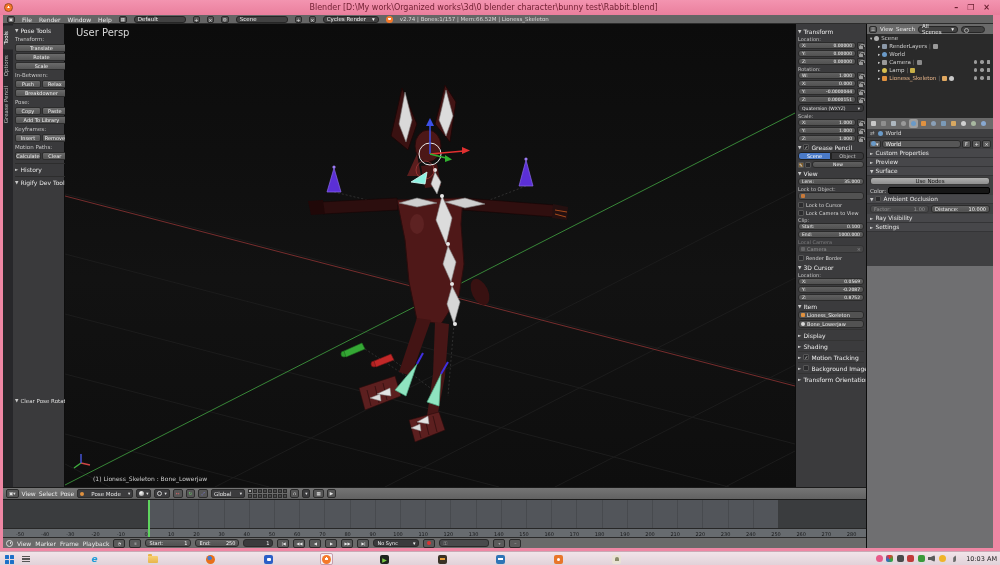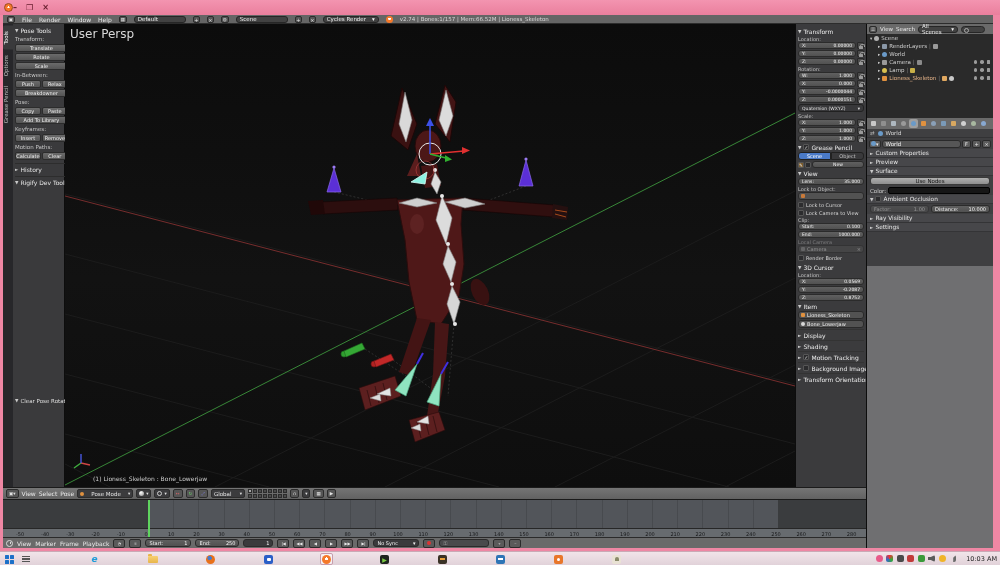--- a/index.html
+++ b/index.html
@@ -28,21 +28,21 @@
 .tcontent{flex:1;padding:2px;position:relative}
 .ph{font-size:6px;color:#ececec;height:8px;display:flex;gap:2px;align-items:center;white-space:nowrap}
 .tri{font-size:4.5px;color:#c9c9c9}
 .glabel{font-size:5.5px;color:#c6c6c6;margin-top:2px;height:7px;white-space:nowrap}
 .tbtn{height:8px;background:linear-gradient(#6b6b6b,#555);border:1px solid #2c2c2c;border-radius:2px;color:#f2f2f2;font-size:5px;display:flex;align-items:center;justify-content:center;margin-top:1px;white-space:nowrap;overflow:hidden;cursor:pointer}
 .trow{display:flex;gap:1px;margin-top:1px}.trow .tbtn{flex:1;margin-top:0}
 .colhead{margin-top:3px;border-top:1px solid #2d2d2d;padding-top:2px;font-size:6px;color:#e4e4e4;display:flex;gap:2px;align-items:center;height:10px;white-space:nowrap}
 .opanel{position:absolute;left:2px;top:374px;font-size:5.5px;color:#dedede;display:flex;gap:2px;white-space:nowrap}
 
 .canvas{position:absolute;left:62px;top:0;width:730px;height:463px;background:linear-gradient(#0c0c0c,#121212 55%,#0e0e0e);overflow:hidden}
-.vlabel{position:absolute;left:5px;top:3px;font-size:12px;color:#d8d8d8}
+.vlabel{position:absolute;left:11px;top:3px;font-size:10px;color:#d8d8d8}
 .alabel{position:absolute;left:28px;bottom:5px;font-size:6px;color:#cccccc}
 .gizmo{position:absolute;left:5px;bottom:13px}
 
 .npanel{position:absolute;left:792px;top:0;width:71px;height:463px;background:#3b3b3d;border-left:1px solid #0d0d0d;padding:2px;font-size:6px;color:#ddd;overflow:hidden}
 .nh{height:8px;display:flex;align-items:center;gap:2px;font-size:6px;color:#ececec;margin:1px 0;white-space:nowrap}
 .nlabel{font-size:5px;color:#c4c4c4;height:6px;line-height:6px}
 .nrow{display:flex;align-items:center;gap:1px;margin-bottom:1px}
 .nf{flex:1;height:7px;background:linear-gradient(#606060,#515151);border:1px solid #2b2b2b;border-radius:3px;display:flex;align-items:center;justify-content:space-between;padding:0 3px;font-size:4.5px;color:#f2f2f2;overflow:hidden;cursor:pointer}
 .lock{width:7px;height:7px;background:#4a4a4a;border:1px solid #282828;border-radius:1px;position:relative;cursor:pointer}
 .lock:before{content:"";position:absolute;left:2px;top:0.5px;width:2.5px;height:2px;border:0.8px solid #9a9a9a;border-bottom:none;border-radius:2px 2px 0 0}
@@ -118,20 +118,21 @@
 .tri-ic{width:7px;height:7px;border-radius:2px}
 .clock{position:absolute;right:3px;top:0;height:14px;display:flex;align-items:center;font-size:6.5px;color:#1f1f1f}
 </style>
 </head>
 <body>
 
 <div id="screen">
 
   <div class="titlebar">
     <span class="app-ico"></span>
+    <span class="ttl">Blender [D:\My work\Organized works\3d\0 blender character\bunny test\Rabbit.blend]</span>
     <span class="wctl">
       <span>–</span>
       <span>❒</span>
       <span>×</span>
     </span>
   </div>
 
   <div class="blender">
 
     <div class="infobar">

